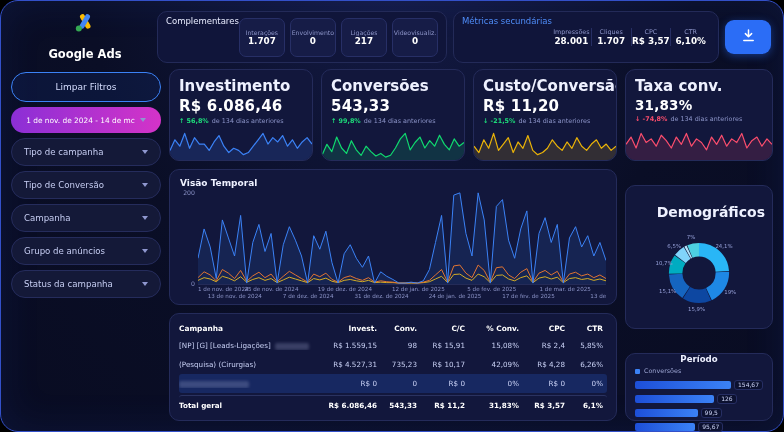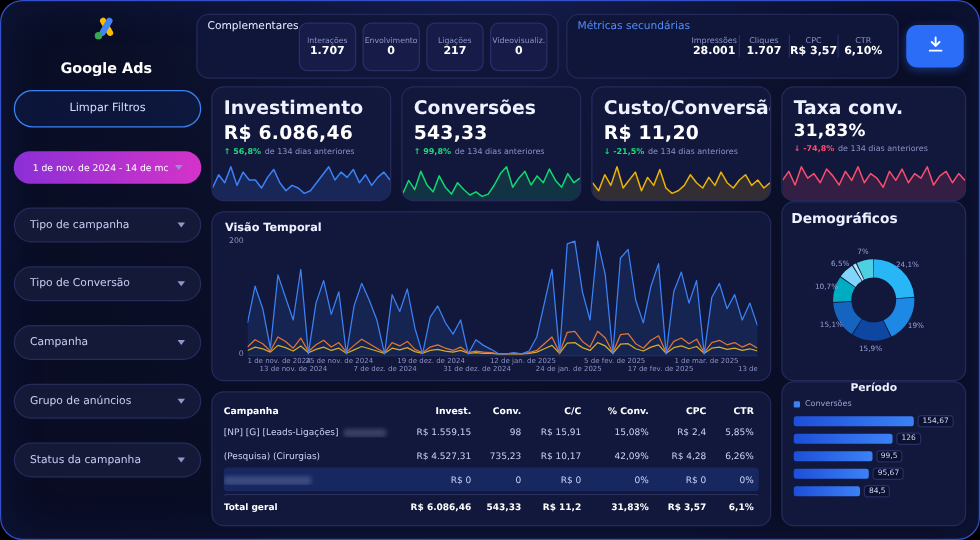--- a/index.html
+++ b/index.html
@@ -26,21 +26,21 @@
   .stat-value{font-size:8.8px;color:#fff;font-weight:bold;}
   .sec{flex:0 0 266px;}
   .sec-row{display:flex;flex:1;align-items:center;margin-top:1px;}
   .sec-col{flex:1;display:flex;flex-direction:column;align-items:center;border-left:1px solid #262e63;min-width:0;}
   .sec-col:first-child{border-left:none;}
   .sec-label{font-size:6.4px;color:#8b93c7;}
   .sec-value{font-size:8.8px;color:#fff;font-weight:bold;}
   .dl-btn{align-self:center;width:46px;height:34px;border-radius:9px;background:#2b6df6;border:none;display:flex;align-items:center;justify-content:center;cursor:pointer;box-shadow:0 2px 8px rgba(43,109,246,.45);}
   
   .body-row{display:flex;gap:8px;flex:1;min-height:0;}
-  .sidebar{width:150px;display:flex;flex-direction:column;gap:19px;padding-top:3px;flex:0 0 auto;}
+  .sidebar{width:150px;display:flex;flex-direction:column;gap:5px;padding-top:3px;flex:0 0 auto;}
   .btn-clear{height:30px;border-radius:15px;border:1px solid #3b82f6;background:rgba(37,99,235,.10);color:#d6deff;font-size:9px;cursor:pointer;font-family:inherit;}
   .btn-date{height:26px;border-radius:13px;border:none;background:linear-gradient(90deg,#8b2fd6,#d433c8);color:#fff;font-size:7.4px;display:flex;align-items:center;justify-content:center;gap:5px;padding:0 8px;cursor:pointer;font-family:inherit;white-space:nowrap;}
   .filter{height:28px;border-radius:14px;background:#141938;border:1px solid #252c5c;color:#c6cdf2;font-size:8.6px;display:flex;align-items:center;justify-content:space-between;padding:0 12px;cursor:pointer;}
   .chev{width:0;height:0;border-left:3.5px solid transparent;border-right:3.5px solid transparent;border-top:4px solid #8f97cf;flex:0 0 auto;}
   
   .center{width:448px;display:flex;flex-direction:column;gap:8px;flex:0 0 auto;}
   .kpi-row{display:flex;gap:8px;height:92px;flex:0 0 auto;}
   .card{background:#12173c;border:1px solid #242b5a;border-radius:10px;}
   .kpi-card{flex:1;padding:7px 9px 0;position:relative;overflow:hidden;display:flex;flex-direction:column;}
   .kpi-title{font-size:15px;color:#eef1ff;font-weight:bold;}
@@ -67,24 +67,24 @@
   .thead{height:16px;font-size:7.4px;font-weight:bold;color:#fff;}
   .trow{height:19px;font-size:7.2px;color:#c9d1f5;border-radius:3px;}
   .trow.hl{background:rgba(47,109,246,.20);}
   .td{white-space:nowrap;overflow:hidden;}
   .td.num{text-align:right;padding-right:2px;}
   .redacted{display:inline-block;height:7px;border-radius:2px;background:rgba(160,170,210,.28);filter:blur(1.5px);vertical-align:middle;margin-left:4px;}
   .redacted.w1{width:34px;}
   .redacted.w2{width:70px;margin-left:0;}
   .trow.total{border-top:1px solid #2a3260;font-weight:bold;color:#fff;margin-top:auto;height:20px;}
   
-  .rightcol{flex:1;display:flex;flex-direction:column;gap:0;min-width:0;}
+  .rightcol{flex:1;display:flex;flex-direction:column;gap:24px;min-width:0;}
   .taxa-card{height:92px;flex:0 0 auto;}
   .demo-card{height:144px;padding:6px 7px 2px;display:flex;flex-direction:column;flex:0 0 auto;}
-  .demo-title{font-size:11px;font-weight:bold;text-align:left;color:#eef1ff;}
+  .demo-title{font-size:14px;font-weight:bold;text-align:right;color:#eef1ff;margin-top:12px;}
   .donut-svg{width:100%;height:118px;}
   .donut-label{font-size:6px;fill:#96a0d8;}
   .periodo-card{flex:1;padding:0 9px;display:flex;flex-direction:column;min-height:0;}
   .periodo-title{font-size:8.6px;font-weight:bold;text-align:center;color:#eef1ff;}
   .legend{display:flex;align-items:center;gap:4px;font-size:6.4px;color:#9aa3d0;margin-top:3px;}
   .legend-swatch{width:5px;height:5px;background:#3b82f6;border-radius:1px;}
   .bars{display:flex;flex-direction:column;gap:5px;margin-top:5px;}
   .bar-row{display:flex;align-items:center;height:9px;}
   .bar-fill{height:8px;border-radius:2px;background:linear-gradient(90deg,#1d4fd8,#3b82f6);}
   .bar-val{font-size:6px;color:#cfd6f7;background:#0c1130;border:1px solid #262e63;border-radius:3px;padding:0 3px;margin-left:3px;line-height:8px;white-space:nowrap;}

